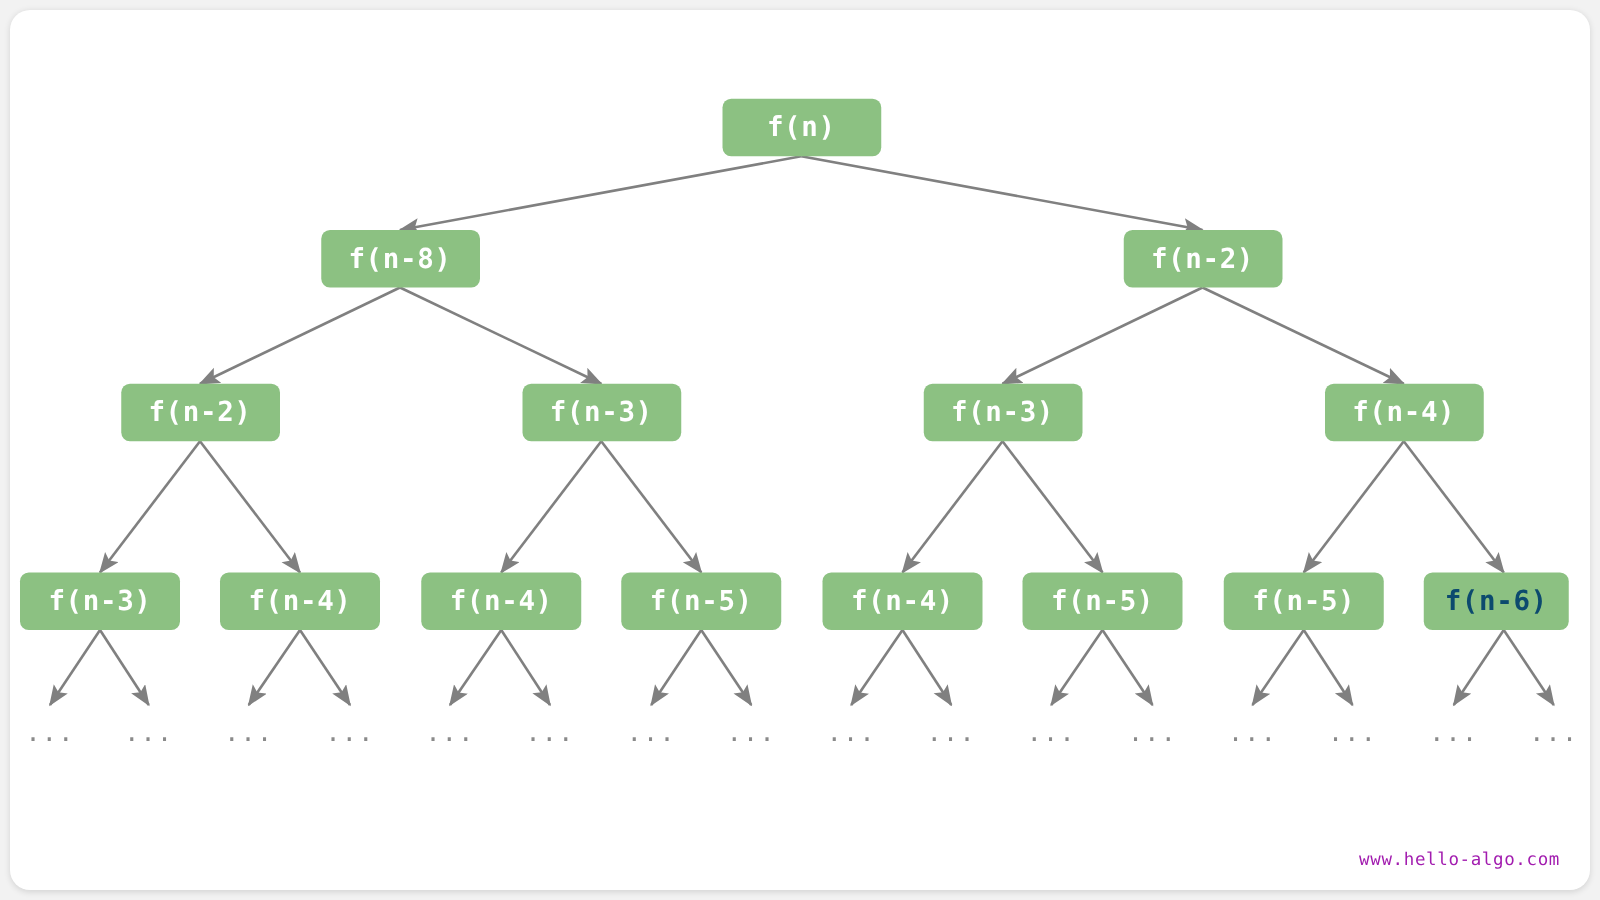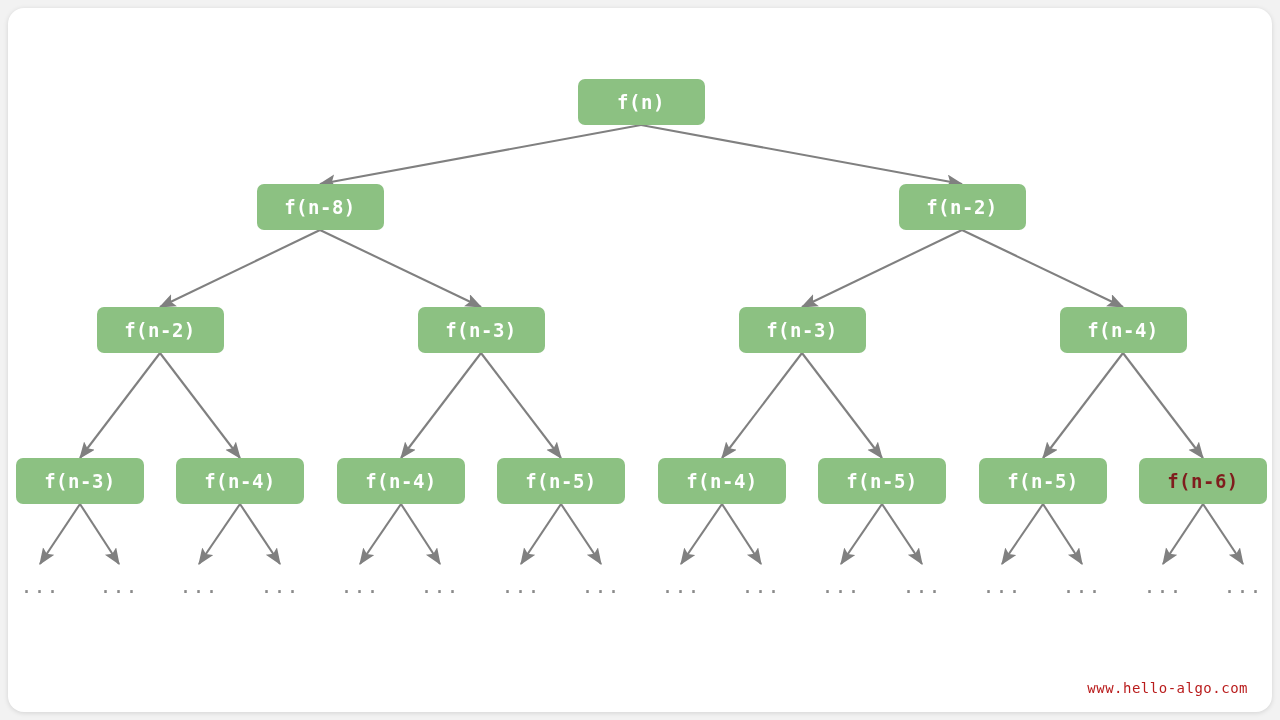--- a/index.html
+++ b/index.html
@@ -36,21 +36,21 @@
     width: 1280px;
     height: 720px;
     pointer-events: none;
   }
   .node {
     position: absolute;
     background: #8cc182;
     border-radius: 7px;
     color: #ffffff;
     font-family: "DejaVu Sans Mono", monospace;
-    font-size: 19px;
+    font-size: 22px;
     font-weight: bold;
     letter-spacing: 0.5px;
     display: flex;
     align-items: center;
     justify-content: center;
     box-sizing: border-box;
   }
   .ellipsis {
     position: absolute;
     color: #8a8a8a;
@@ -58,21 +58,21 @@
     font-size: 20px;
     line-height: 1;
     text-align: center;
     transform: translateX(-50%);
     letter-spacing: 1px;
   }
   #watermark {
     position: absolute;
     right: 32px;
     bottom: 24px;
-    color: #b91c1c;
+    color: #a21caf;
     font-family: "DejaVu Sans Mono", monospace;
     font-size: 14px;
     letter-spacing: 0.5px;
   }
 </style>
 </head>
 <body>
 
 <div id="canvas">
   <div id="card"></div>
@@ -127,21 +127,21 @@
       <div class="node" style="left: 417.5px; top: 307px; width: 127px; height: 46px; background: rgb(140, 193, 130); color: rgb(255, 255, 255);">f(n-3)</div>
       <div class="node" style="left: 738.5px; top: 307px; width: 127px; height: 46px; background: rgb(140, 193, 130); color: rgb(255, 255, 255);">f(n-3)</div>
       <div class="node" style="left: 1059.5px; top: 307px; width: 127px; height: 46px; background: rgb(140, 193, 130); color: rgb(255, 255, 255);">f(n-4)</div>
       <div class="node" style="left: 16px; top: 458px; width: 128px; height: 46px; background: rgb(140, 193, 130); color: rgb(255, 255, 255);">f(n-3)</div>
       <div class="node" style="left: 176px; top: 458px; width: 128px; height: 46px; background: rgb(140, 193, 130); color: rgb(255, 255, 255);">f(n-4)</div>
       <div class="node" style="left: 337px; top: 458px; width: 128px; height: 46px; background: rgb(140, 193, 130); color: rgb(255, 255, 255);">f(n-4)</div>
       <div class="node" style="left: 497px; top: 458px; width: 128px; height: 46px; background: rgb(140, 193, 130); color: rgb(255, 255, 255);">f(n-5)</div>
       <div class="node" style="left: 658px; top: 458px; width: 128px; height: 46px; background: rgb(140, 193, 130); color: rgb(255, 255, 255);">f(n-4)</div>
       <div class="node" style="left: 818px; top: 458px; width: 128px; height: 46px; background: rgb(140, 193, 130); color: rgb(255, 255, 255);">f(n-5)</div>
       <div class="node" style="left: 979px; top: 458px; width: 128px; height: 46px; background: rgb(140, 193, 130); color: rgb(255, 255, 255);">f(n-5)</div>
-      <div class="node" style="left: 1139px; top: 458px; width: 128px; height: 46px; background: rgb(140, 193, 130); color: #7f1d1d;">f(n-6)</div>
+      <div class="node" style="left: 1139px; top: 458px; width: 116px; height: 46px; background: rgb(140, 193, 130); color: #0c4a6e;">f(n-6)</div>
     </div>
   <div id="ellipses">
       <div class="ellipsis" style="left: 40px; top: 576px; color: rgb(138, 138, 138);">...</div>
       <div class="ellipsis" style="left: 119px; top: 576px; color: rgb(138, 138, 138);">...</div>
       <div class="ellipsis" style="left: 199px; top: 576px; color: rgb(138, 138, 138);">...</div>
       <div class="ellipsis" style="left: 280px; top: 576px; color: rgb(138, 138, 138);">...</div>
       <div class="ellipsis" style="left: 360px; top: 576px; color: rgb(138, 138, 138);">...</div>
       <div class="ellipsis" style="left: 440px; top: 576px; color: rgb(138, 138, 138);">...</div>
       <div class="ellipsis" style="left: 521px; top: 576px; color: rgb(138, 138, 138);">...</div>
       <div class="ellipsis" style="left: 601px; top: 576px; color: rgb(138, 138, 138);">...</div>

